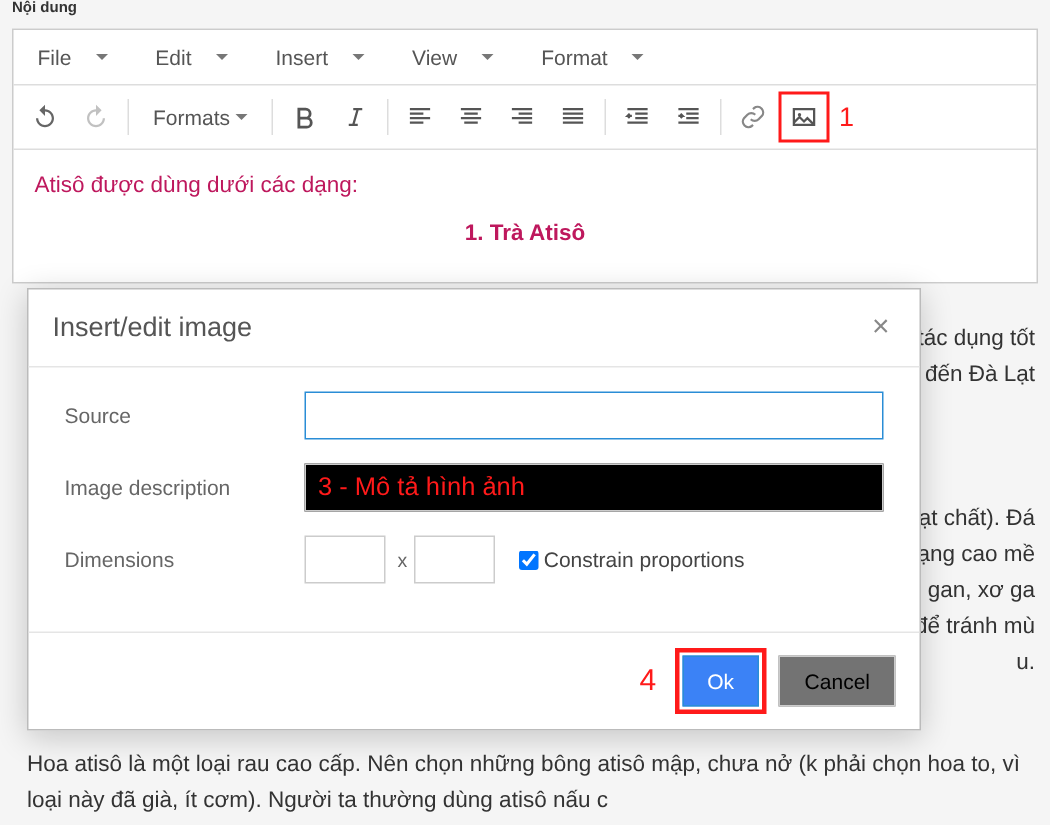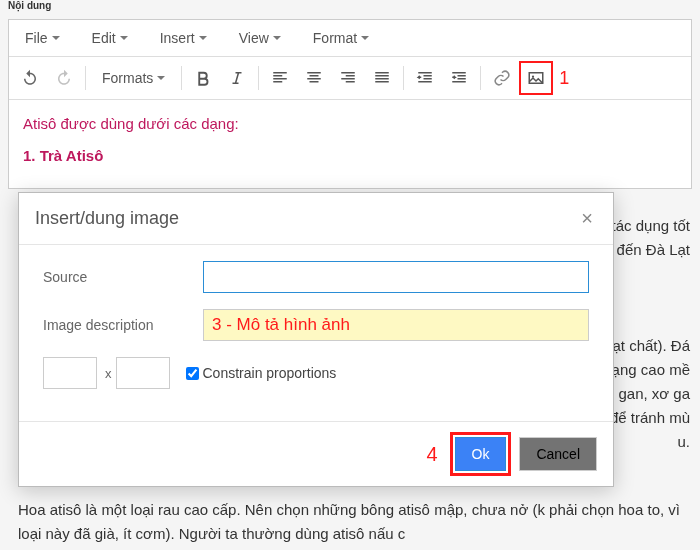--- a/index.html
+++ b/index.html
@@ -1,41 +1,41 @@
 <!DOCTYPE html>
 <html><head>
   <meta charset="utf-8">
   <style>
     * { box-sizing: border-box; margin: 0; padding: 0; }
     body { font-family: Arial, sans-serif; font-size: 13px; background: #f5f5f5; width: 700px; height: 550px; position: relative; overflow: hidden; }
     .field-label { font-size: 10px; font-weight: bold; color: #333; padding: 0 0 8px 8px; display: block; }
     .editor-wrap { margin: 0 8px; border: 1px solid #ccc; background: #fff; }
     .menubar { border-bottom: 1px solid #ddd; display: flex; padding: 0; }
-    .menu { padding: 10px 16px; font-size: 14px; color: #555; cursor: pointer; display: inline-flex; align-items: center; gap: 4px; }
+    .menu { padding: 10px 16px; font-size: 14px; color: #555; cursor: pointer; display: inline-flex; align-items: center; gap: 16px; }
     .caret { width: 0; height: 0; border-left: 4px solid transparent; border-right: 4px solid transparent; border-top: 4px solid #777; }
     .toolbar { border-bottom: 1px solid #ddd; display: flex; align-items: center; padding: 4px 4px; gap: 0; }
     .tb-btn { width: 34px; height: 34px; display: inline-flex; align-items: center; justify-content: center; color: #666; cursor: pointer; }
     .tb-btn svg { width: 18px; height: 18px; fill: #666; }
     .tb-text { padding: 0 12px; height: 34px; display: inline-flex; align-items: center; gap: 4px; color: #555; font-size: 14px; }
     .sep { width: 1px; height: 24px; background: #ddd; margin: 0 4px; }
     .hl-red { border: 2px solid #ff1a1a; }
     .badge-num { color: #ff1a1a; font-size: 18px; font-weight: 400; margin-left: 6px; }
     .content-area { padding: 12px 14px; font-size: 15px; line-height: 1.6; color: #be185d; }
     .content-area p { margin-bottom: 8px; }
-    .content-area .h { font-weight: bold; }
+    .content-area .h { font-weight: bold; text-align: center; }
     .overlay { position: absolute; left: 18px; top: 192px; width: 596px; background: #fff; box-shadow: 0 4px 20px rgba(0,0,0,0.2); border: 1px solid #bbb; }
     .dlg-head { padding: 14px 16px; border-bottom: 1px solid #e5e5e5; display: flex; justify-content: space-between; align-items: center; }
     .dlg-title { font-size: 18px; color: #555; }
     .dlg-close { font-size: 20px; color: #888; cursor: pointer; padding: 0 4px; }
     .dlg-body { padding: 16px 24px; }
     .frow { display: flex; align-items: center; margin-bottom: 16px; }
     .flabel { width: 160px; color: #666; font-size: 14px; }
     .finput { flex: 1; height: 32px; border: 1px solid #ccc; padding: 4px 8px; font-size: 14px; }
     .finput.focus { border: 1px solid #2a8dd6; outline: none; }
-    .finput.anno { color: #ff1a1a; font-size: 17px; border: 1px solid #ccc; display: flex; align-items: center; background: #fef9c3; }
+    .finput.anno { color: #ff1a1a; font-size: 17px; border: 1px solid #ccc; display: flex; align-items: center; background: #000000; }
     .upload-wrap { flex: 1; display: flex; align-items: center; gap: 6px; }
     .upload-btn { flex: 1; height: 32px; background: #f0f0f0; border: 1px solid #ccc; display: flex; align-items: center; justify-content: center; position: relative; }
     .upload-btn .inner { border: 2px solid #ff1a1a; padding: 3px 8px; font-size: 14px; color: #444; }
     .dim-input { width: 54px; height: 32px; border: 1px solid #ccc; padding: 4px; margin-right: 4px; }
     .dim-x { margin: 0 4px; color: #666; }
     .chk { margin-left: 12px; margin-right: 4px; }
     .chk-lbl { font-size: 14px; color: #444; }
     .dlg-foot { padding: 10px 16px; border-top: 1px solid #e5e5e5; display: flex; justify-content: flex-end; align-items: center; gap: 8px; }
     .btn { padding: 8px 16px; font-size: 14px; cursor: pointer; border: 1px solid #ccc; background: #737373; }
     .btn-ok { background: #3b82f6; color: #fff; border: 1px solid #2a8dd6; }
@@ -159,35 +159,36 @@
   <span>hoạt chất). Đá</span><br>
   <span> dạng cao mề</span><br>
   <span>áng gan, xơ ga</span><br>
   <span>y để tránh mù</span><br>
   <span>u.</span>
 </div>
 <div class="back-text rb">Hoa atisô là một loại rau cao cấp. Nên chọn những bông atisô mập, chưa nở (k phải chọn hoa to, vì loại này đã già, ít cơm). Người ta thường dùng atisô nấu c</div>
 
 <div class="overlay">
   <div class="dlg-head">
-    <span class="dlg-title">Insert/dung image</span>
+    <span class="dlg-title">Insert/edit image</span>
     <span class="dlg-close">×</span>
   </div>
   <div class="dlg-body">
     <div class="frow">
       <div class="flabel">Source</div>
       <input class="finput focus" style="">
     </div>
     <div class="frow">
       <div class="flabel">Image description</div>
       <div class="finput anno">
           <span>3 - Mô tả hình ảnh</span>
         </div>
     </div>
     <div class="frow">
+      <div class="flabel">Dimensions</div>
       <input class="dim-input" style="">
       <span class="dim-x">x</span>
       <input class="dim-input" style="">
       <input type="checkbox" checked="" class="chk" style="">
       <span class="chk-lbl">Constrain proportions</span>
     </div>
   </div>
   <div class="dlg-foot">
     <span class="num4">4</span>
     <span class="btn-ok-wrap"><button class="btn btn-ok">Ok</button></span>

